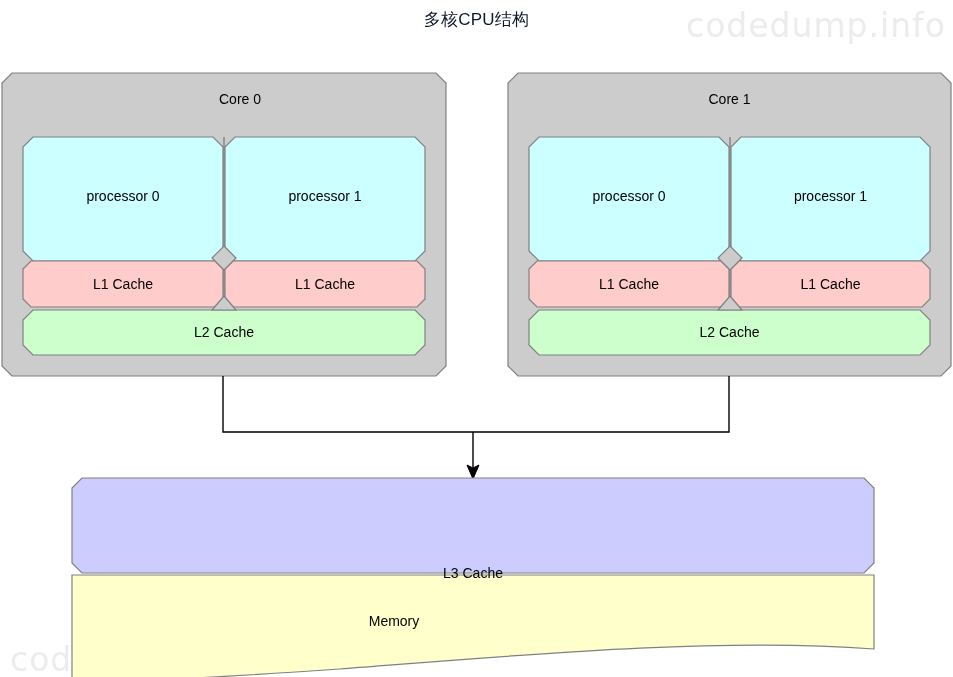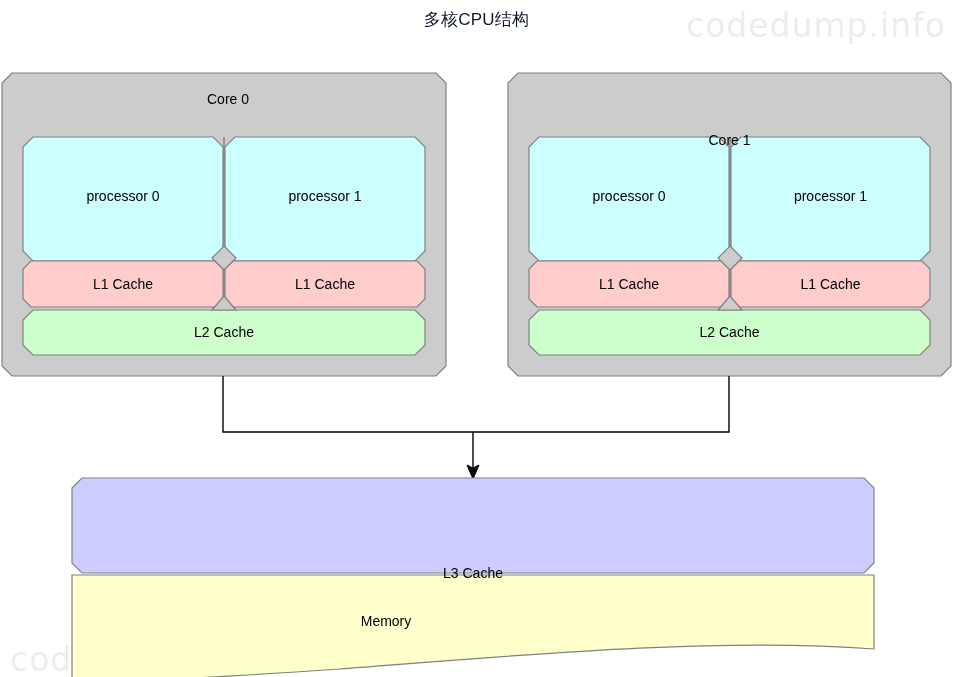--- a/index.html
+++ b/index.html
@@ -105,30 +105,30 @@
       <path d="M 223,376 L 223,432 L 729,432 L 729,376" fill="none" stroke="#000000" stroke-width="1.4"></path>
       <line x1="473" y1="432" x2="473" y2="472" stroke="#000000" stroke-width="1.4"></line>
       <path d="M 473,479 L 467,465 L 473,468 L 479,465 Z" fill="#000000" stroke="#000000" stroke-width="1"></path>
     </g>
 
     <path d="M 82,478 L 864,478 L 874,488 L 874,563 L 864,573 L 82,573 L 72,563 L 72,488 Z" fill="#ccccff" stroke="#808080" stroke-width="1.2"></path>
 
     <path d="M 72,575 L 874,575 L 874,649 C 720,637 520,655 340,669 C 240,676 150,681 72,683 Z" fill="#ffffcc" stroke="#808080" stroke-width="1.2"></path>
   </svg>
 
-  <div class="box-label lbl-core" style="left:6px; top:91px; width:444px;">Core 0</div>
+  <div class="box-label lbl-core" style="left:18px; top:91px; width:444px;">Core 0</div>
   <div class="box-label" style="left:23px; top:188px; width:200px;">processor 0</div>
   <div class="box-label" style="left:225px; top:188px; width:200px;">processor 1</div>
   <div class="box-label" style="left:23px; top:276px; width:200px;">L1 Cache</div>
   <div class="box-label" style="left:225px; top:276px; width:200px;">L1 Cache</div>
   <div class="box-label" style="left:23px; top:324px; width:402px;">L2 Cache</div>
 
-  <div class="box-label lbl-core" style="left:508px; top:91px; width:443px;margin-top:41px;">Core 1</div>
+  <div class="box-label lbl-core" style="left:508px; top:91px; width:443px;">Core 1</div>
   <div class="box-label" style="left:529px; top:188px; width:200px;">processor 0</div>
   <div class="box-label" style="left:731px; top:188px; width:199px;">processor 1</div>
   <div class="box-label" style="left:529px; top:276px; width:200px;">L1 Cache</div>
   <div class="box-label" style="left:731px; top:276px; width:199px;">L1 Cache</div>
   <div class="box-label" style="left:529px; top:324px; width:401px;">L2 Cache</div>
 
   <div class="box-label" style="left:72px; top:518px; width:802px;margin-top:47px;">L3 Cache</div>
-  <div class="box-label" style="left:64px; top:613px; width:644px;">Memory</div>
+  <div class="box-label" style="left:72px; top:613px; width:644px;">Memory</div>
 
 </div>
 
 </body></html>

